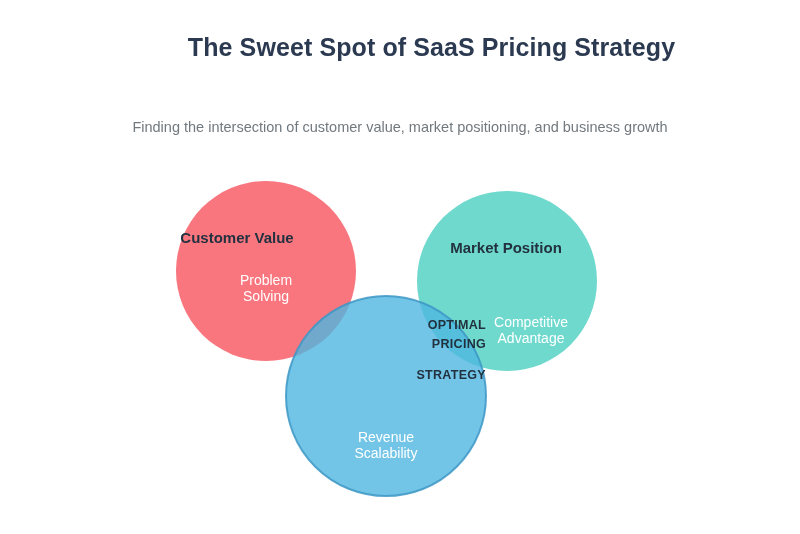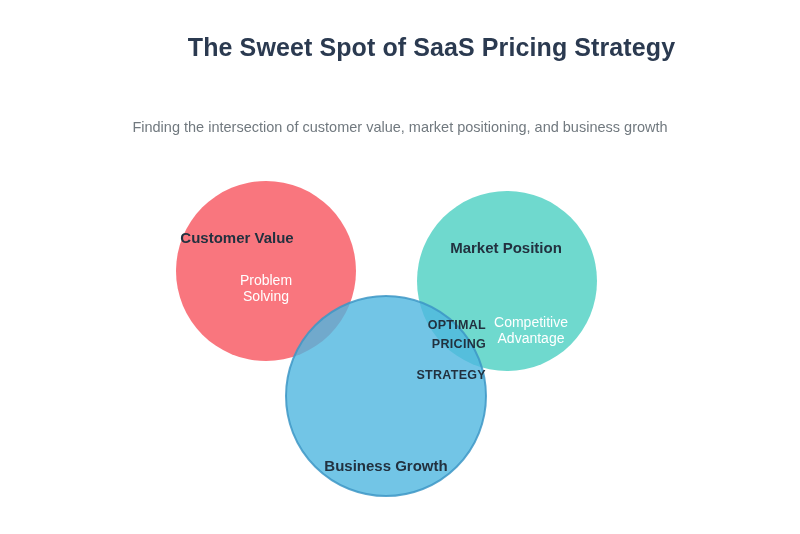--- a/index.html
+++ b/index.html
@@ -124,19 +124,19 @@
       <circle id="circle-market-position" cx="507" cy="281" r="90" fill="#6fd9ce" fill-opacity="1"></circle>
       <circle id="circle-business-growth" cx="386" cy="396" r="100" fill="#4fb6e0" fill-opacity="0.8" stroke="#3d97c6" stroke-opacity="0.85" stroke-width="2"></circle>
     </svg>
 
     <div class="set-label" id="label-customer-value">Customer Value</div>
     <div class="set-items" id="items-customer-value">Problem<br>Solving</div>
 
     <div class="set-label" id="label-market-position">Market Position</div>
     <div class="set-items" id="items-market-position">Competitive<br>Advantage</div>
 
-    <div class="set-label" id="label-business-growth">Business Growth</div>
+    <div class="set-items" id="items-business-growth">Revenue<br>Scalability</div>
 
     <div class="center-line" id="center-primary">OPTIMAL<br>PRICING</div>
     <div class="center-line" id="center-secondary">STRATEGY</div>
 
   </div>
 </div>
 
 </body></html>

